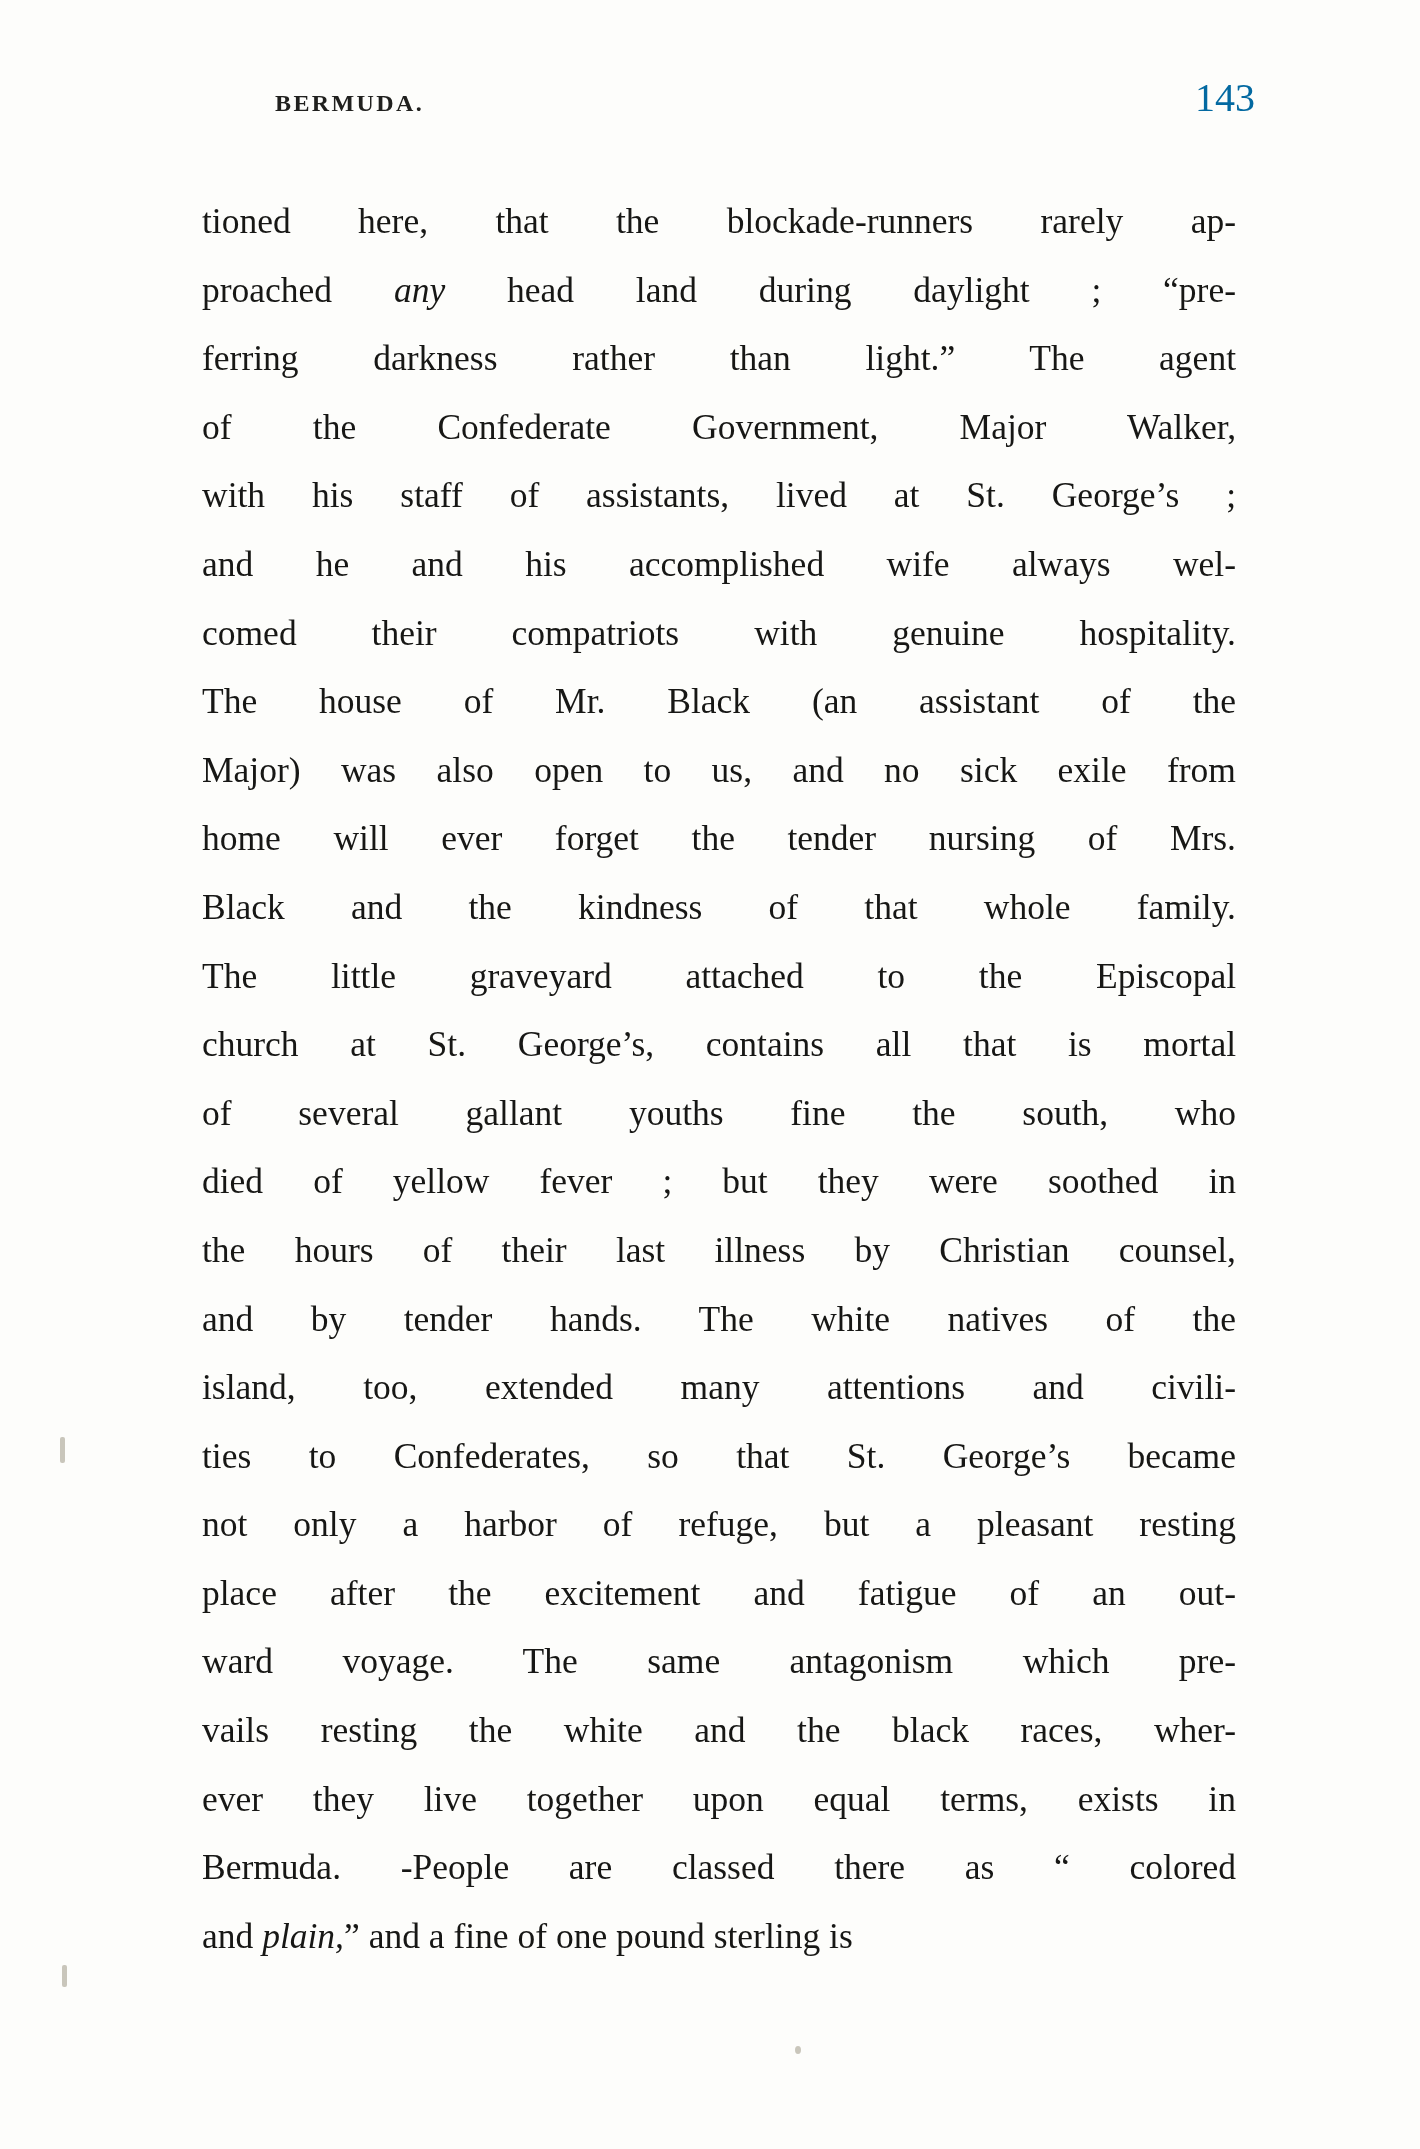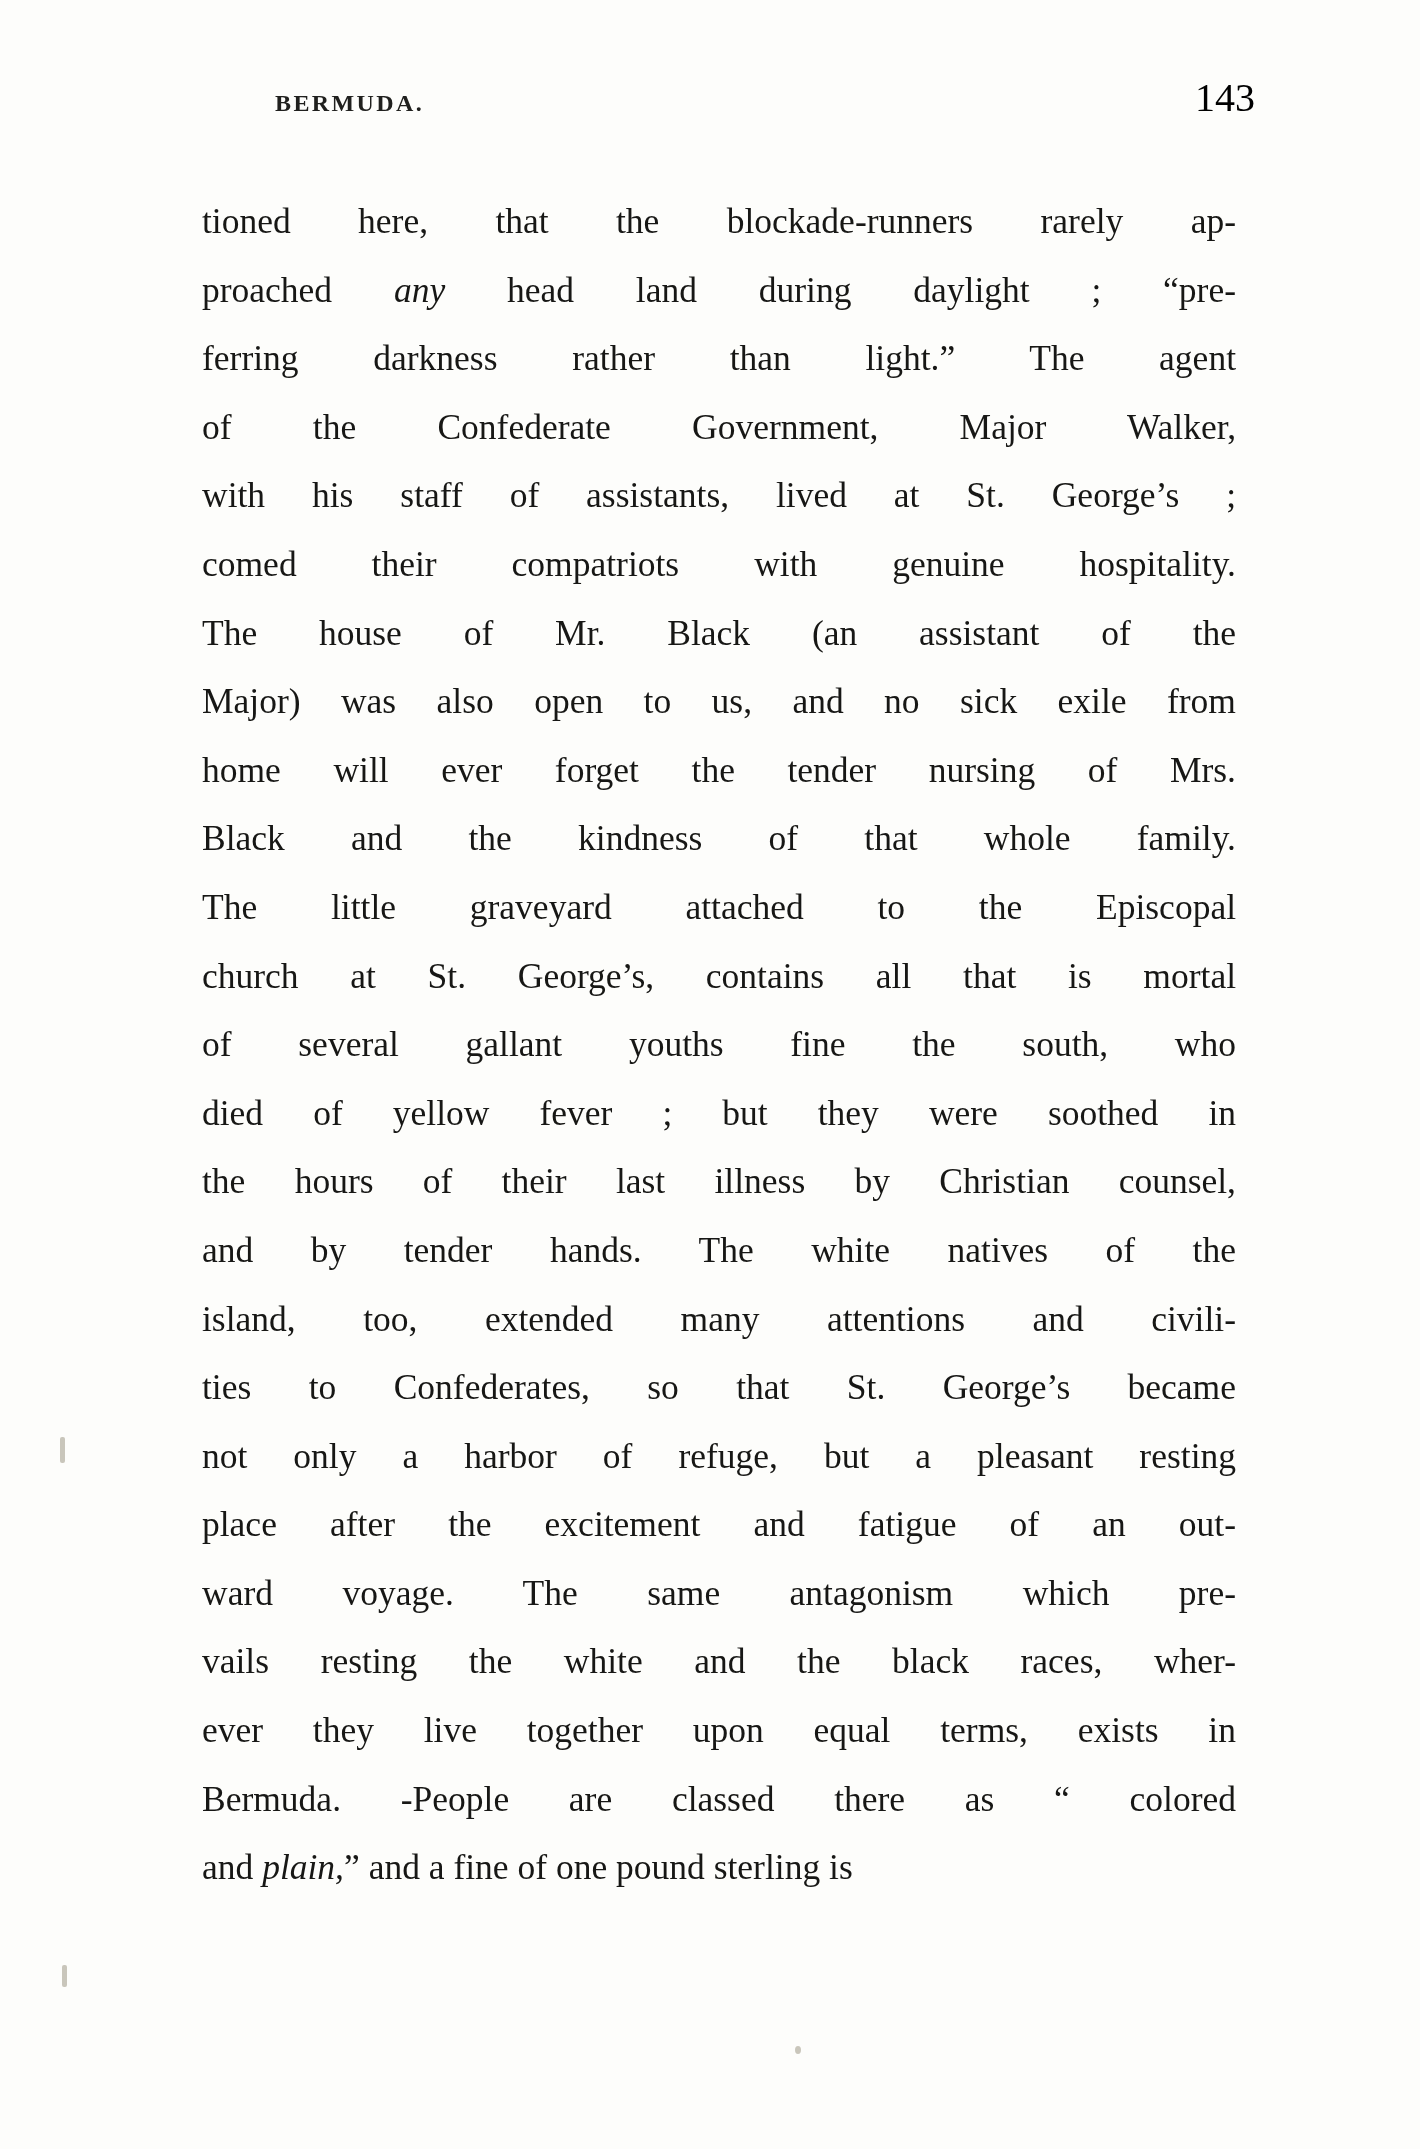--- a/index.html
+++ b/index.html
@@ -39,21 +39,21 @@
     font-size: 24px;
     letter-spacing: 2.4px;
     font-weight: 700;
     color: #20201e;
     margin-left: 90px;
   }
   .folio {
     font-family: "Liberation Serif", serif;
     font-size: 40px;
     font-weight: 400;
-    color: #000000;
+    color: #0369a1;
     line-height: 1;
   }
   .body-text {
     position: absolute;
     left: 190px;
     top: 175px;
     width: 1058px;
     font-family: "Liberation Serif", serif;
     font-size: 35.5px;
     line-height: 68.6px;
@@ -101,20 +101,21 @@
     <span class="folio">143</span>
   </div>
 
   <div class="body-text">
     <p>
       <span class="line justify">tioned here, that the blockade-runners rarely ap-</span>
       <span class="line justify">proached <i>any</i> head land during daylight ; “pre-</span>
       <span class="line justify">ferring darkness rather than light.”  The agent</span>
       <span class="line justify">of the Confederate Government, Major Walker,</span>
       <span class="line justify">with his staff of assistants, lived at St. George’s ;</span>
+      <span class="line justify">and he and his accomplished wife always wel-</span>
       <span class="line justify">comed their compatriots with genuine hospitality.</span>
       <span class="line justify">The house of Mr. Black (an assistant of the</span>
       <span class="line justify">Major) was also open to us, and no sick exile from</span>
       <span class="line justify">home will ever forget the tender nursing of Mrs.</span>
       <span class="line justify">Black and the kindness of that whole family.</span>
       <span class="line justify">The little graveyard attached to the Episcopal</span>
       <span class="line justify">church at St. George’s, contains all that is mortal</span>
       <span class="line justify">of several gallant youths fine the south, who</span>
       <span class="line justify">died of yellow fever ; but they were soothed in</span>
       <span class="line justify">the hours of their last illness by Christian counsel,</span>

